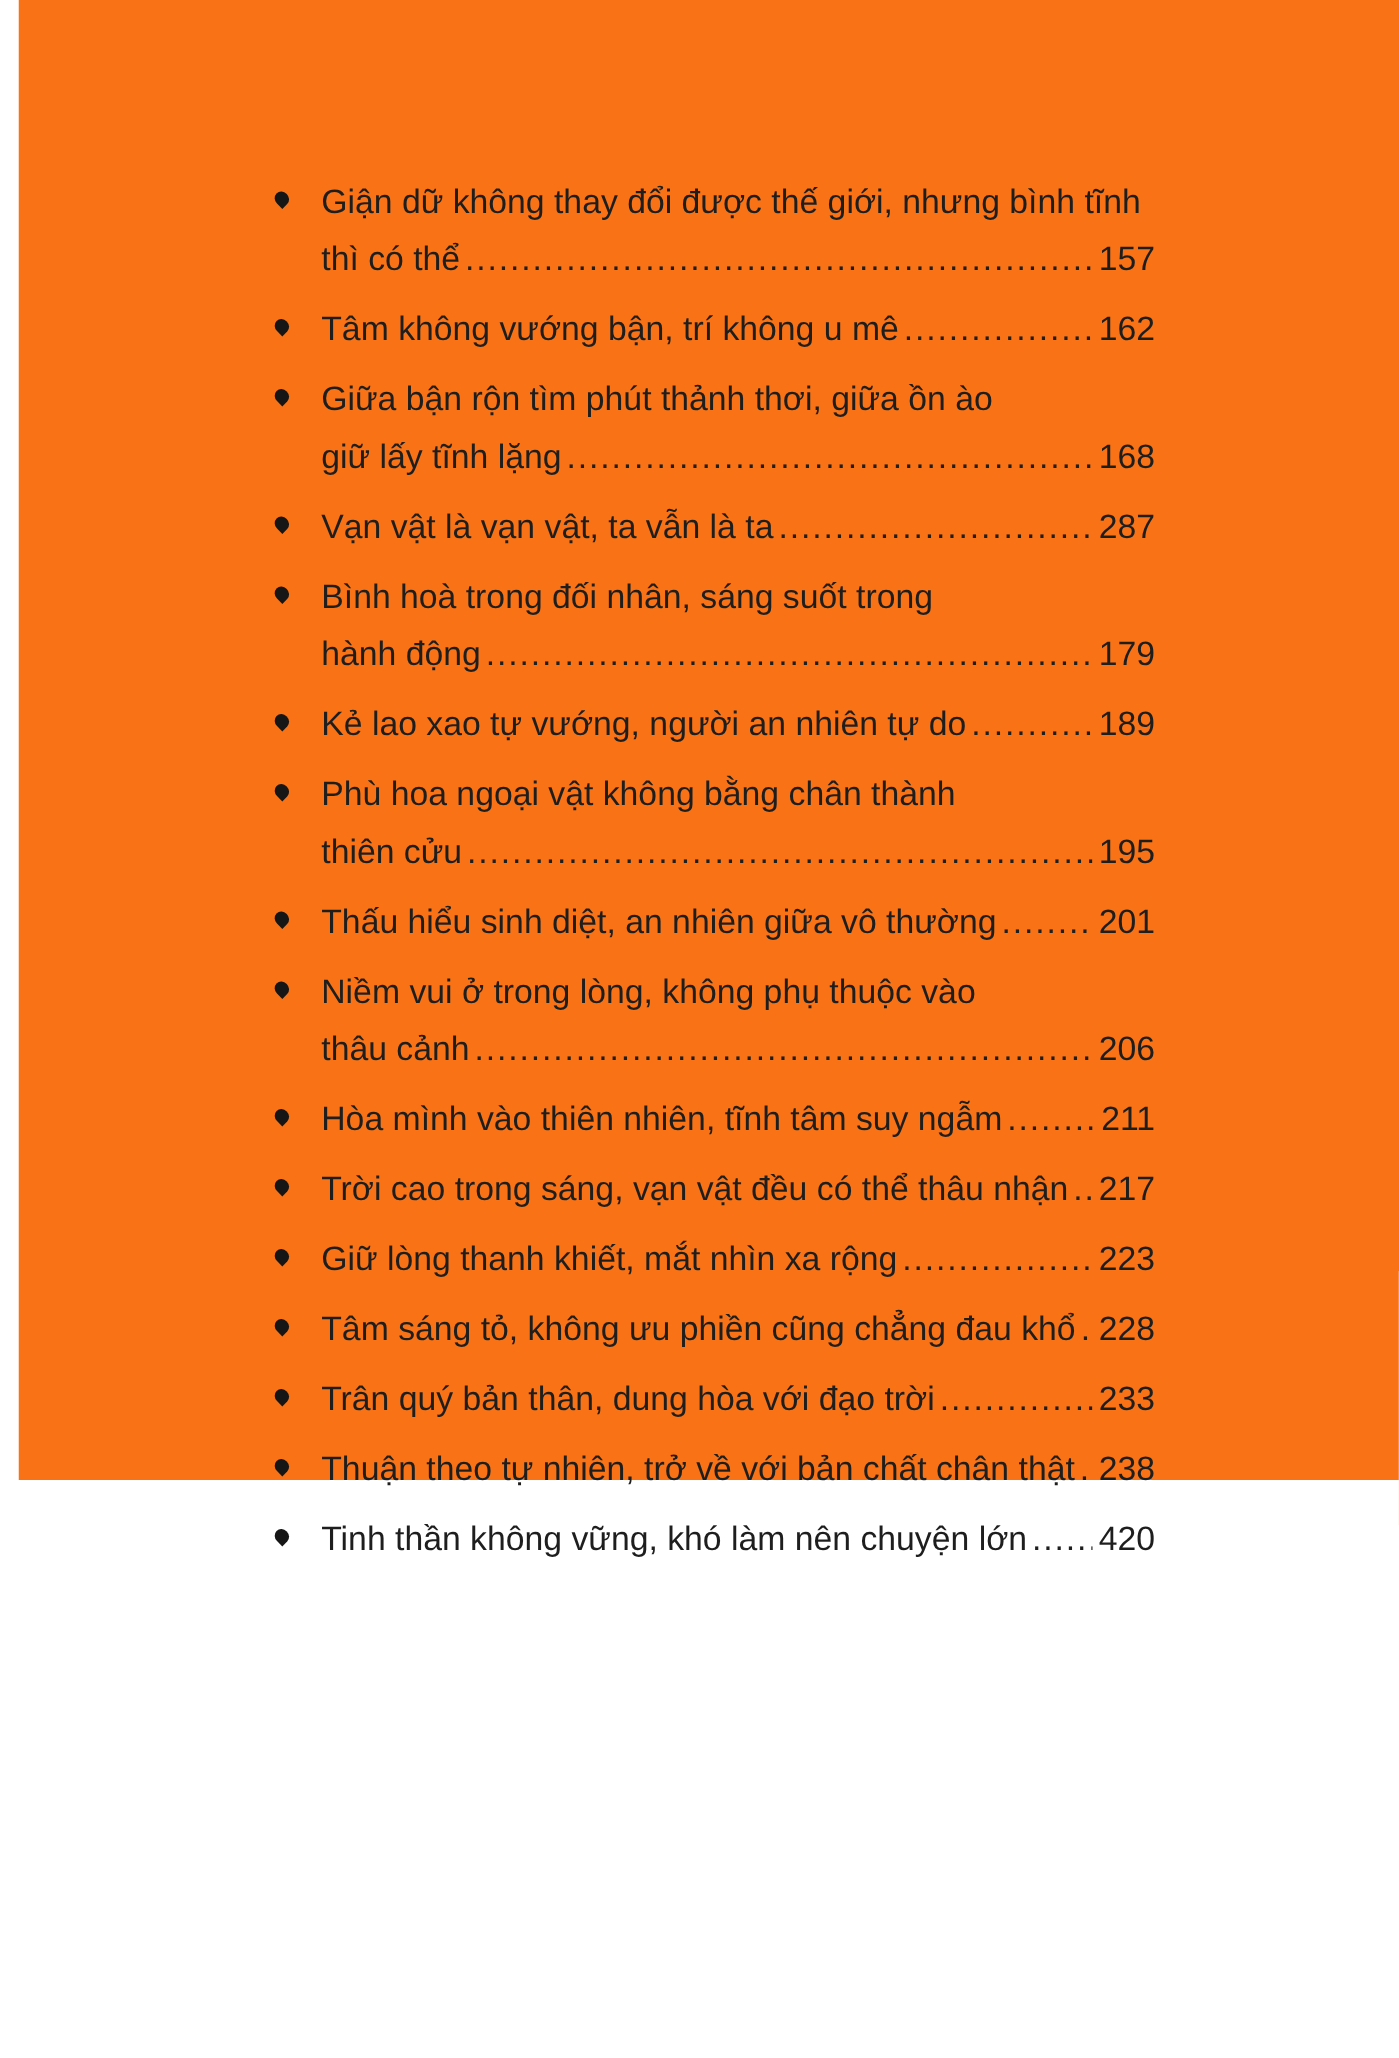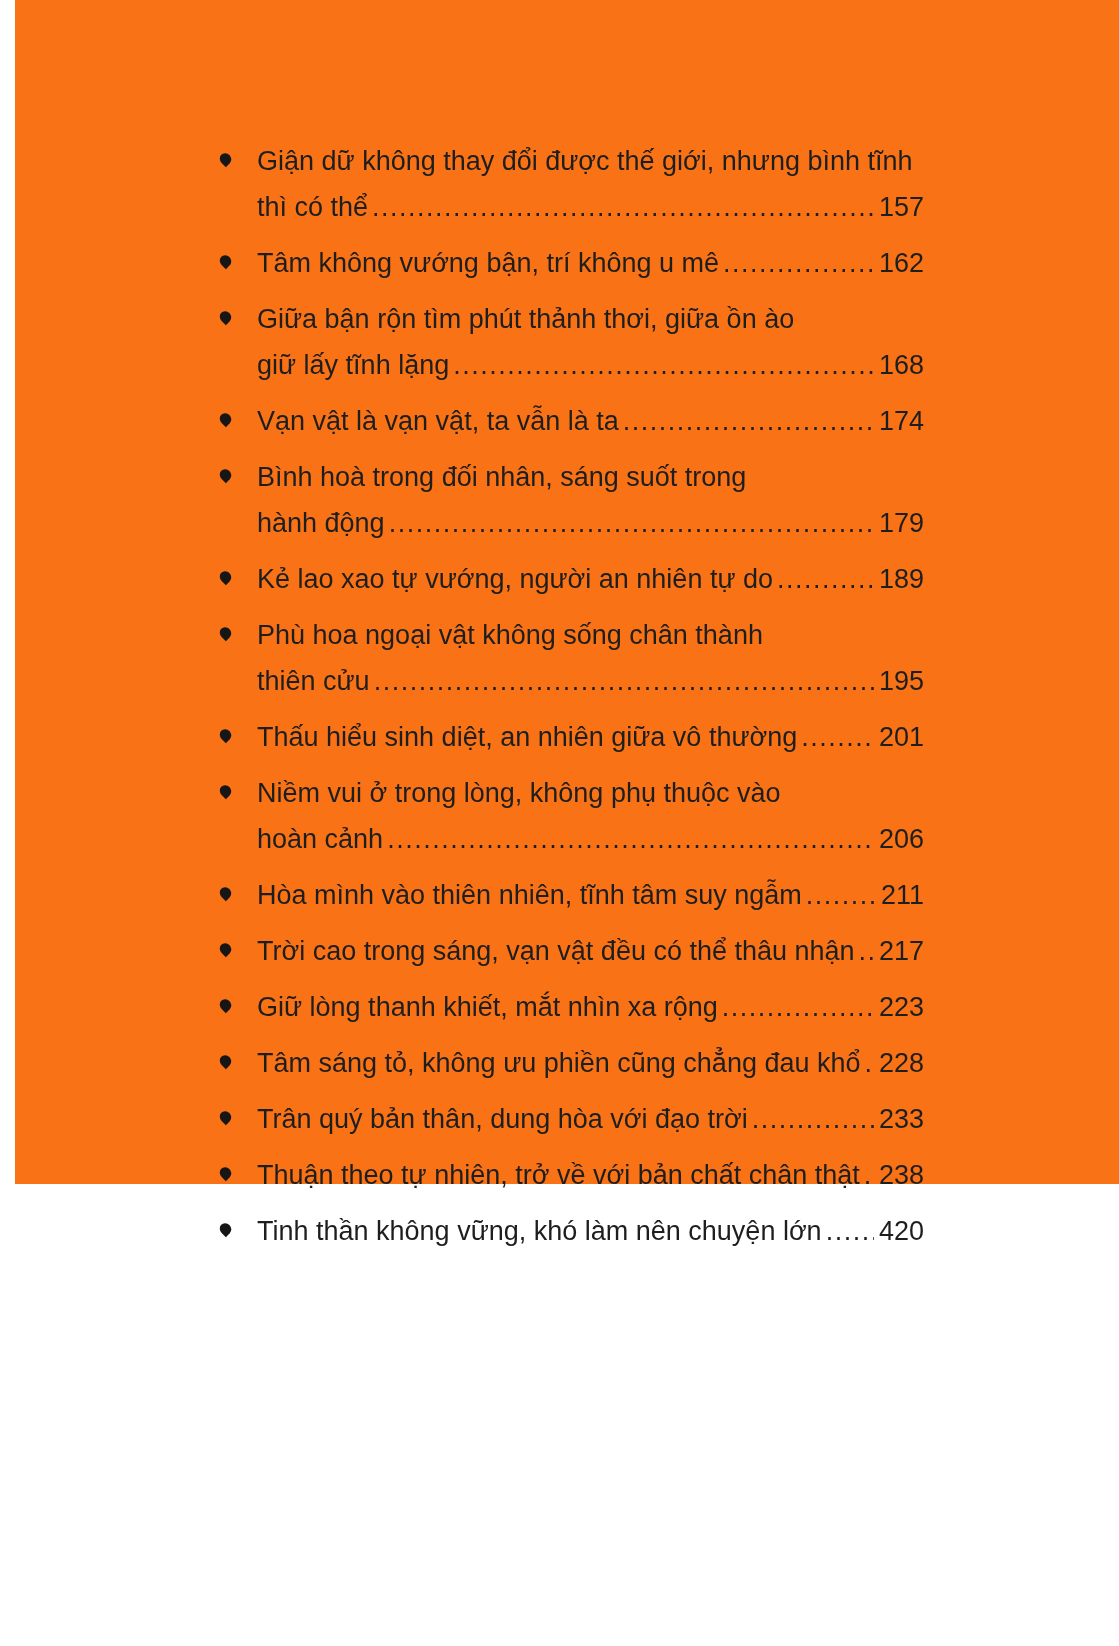--- a/index.html
+++ b/index.html
@@ -128,21 +128,21 @@
   </li>
       <li class="toc-entry">
     <span class="bullet-col">
       <span class="bullet"></span>
     </span>
     <div class="entry-body">
       <div></div>
       <div class="last-line">
         <span class="line-text">Vạn vật là vạn vật, ta vẫn là ta</span>
         <span class="dots"></span>
-        <span class="page-num">174</span>
+        <span class="page-num">287</span>
       </div>
     </div>
   </li>
       <li class="toc-entry">
     <span class="bullet-col">
       <span class="bullet"></span>
     </span>
     <div class="entry-body">
       <div>
             <div class="toc-line">Bình hoà trong đối nhân, sáng suốt trong</div>
@@ -166,21 +166,21 @@
         <span class="page-num">189</span>
       </div>
     </div>
   </li>
       <li class="toc-entry">
     <span class="bullet-col">
       <span class="bullet"></span>
     </span>
     <div class="entry-body">
       <div>
-            <div class="toc-line">Phù hoa ngoại vật không sống chân thành</div>
+            <div class="toc-line">Phù hoa ngoại vật không bằng chân thành</div>
           </div>
       <div class="last-line">
         <span class="line-text">thiên cửu</span>
         <span class="dots"></span>
         <span class="page-num">195</span>
       </div>
     </div>
   </li>
       <li class="toc-entry">
     <span class="bullet-col">
@@ -197,21 +197,21 @@
   </li>
       <li class="toc-entry">
     <span class="bullet-col">
       <span class="bullet"></span>
     </span>
     <div class="entry-body">
       <div>
             <div class="toc-line">Niềm vui ở trong lòng, không phụ thuộc vào</div>
           </div>
       <div class="last-line">
-        <span class="line-text">hoàn cảnh</span>
+        <span class="line-text">thâu cảnh</span>
         <span class="dots"></span>
         <span class="page-num">206</span>
       </div>
     </div>
   </li>
       <li class="toc-entry">
     <span class="bullet-col">
       <span class="bullet"></span>
     </span>
     <div class="entry-body">

